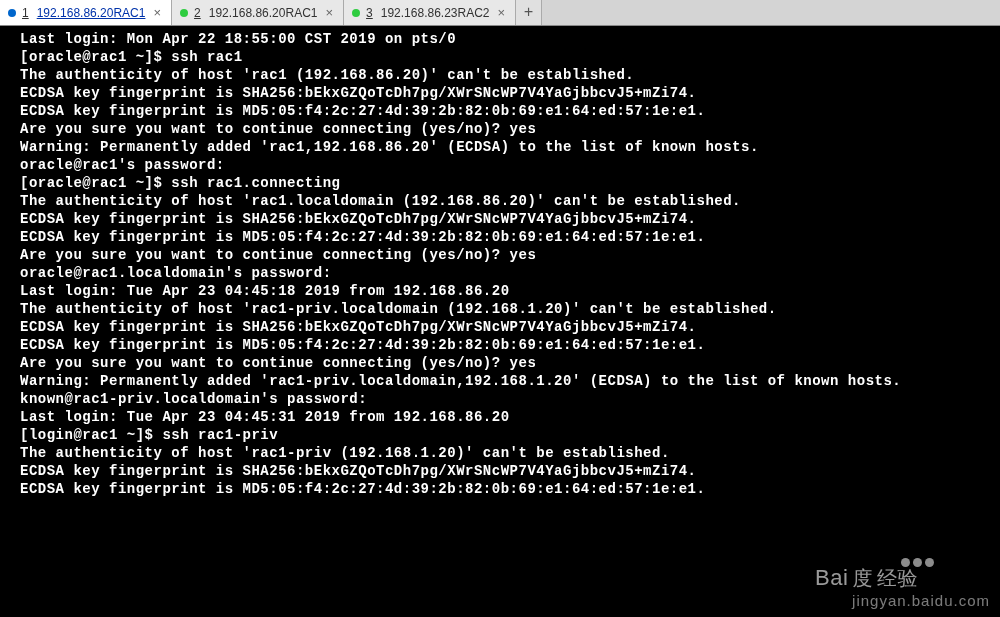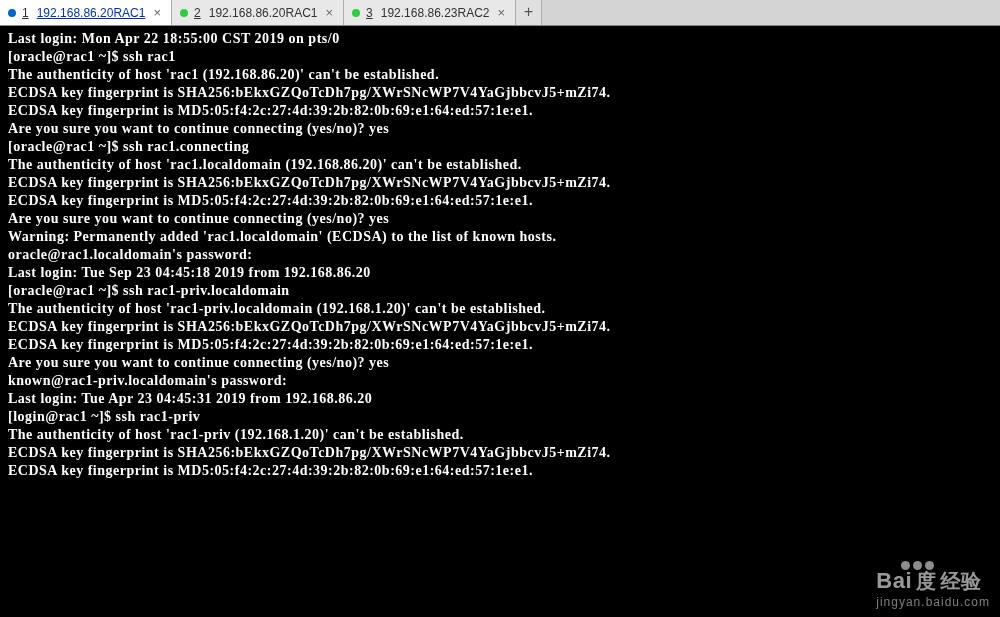--- a/index.html
+++ b/index.html
@@ -75,26 +75,26 @@
       color: #555;
       cursor: pointer;
       background: #e0e0e0;
       border-right: 1px solid #aaa;
     }
     .tab-bar-fill {
       flex: 1;
       background: #d4d4d4;
     }
     .terminal {
-      padding: 4px 8px;
+      padding: 4px 20px;
       background: #000;
       color: #fff;
       font-size: 14px;
       line-height: 18px;
-      font-family: Liberation Serif, serif;
+      font-family: Liberation Mono, monospace;
       letter-spacing: 0.5px;
       height: calc(100% - 26px);
       overflow: hidden;
     }
     .terminal-line {
       white-space: pre;
       font-weight: bold;
     }
     .watermark {
       position: absolute;
@@ -114,30 +114,31 @@
     }
     .watermark-paw span {
       width: 9px;
       height: 9px;
       background: rgba(255,255,255,0.55);
       border-radius: 50%;
       display: inline-block;
     }
     .watermark-main {
       font-size: 22px;
-      font-weight: bold;
+      font-weight: normal;
       letter-spacing: 0.5px;
       display: flex;
       align-items: baseline;
       gap: 4px;
     }
     .watermark-sub {
-      font-size: 12px;
+      font-size: 15px;
       letter-spacing: 1px;
       opacity: 0.8;
+      margin-left: 37px;
     }
     .watermark-cn {
       font-size: 20px;
     }
   </style>
 </head>
 <body>
 
 <div class="tab-bar">
   <div id="tabs-container" style="display: flex;">
@@ -164,33 +165,34 @@
   <div class="tab-bar-fill"></div>
 </div>
 
 <div class="terminal" id="terminal">
     <div class="terminal-line">Last login: Mon Apr 22 18:55:00 CST 2019 on pts/0</div>
     <div class="terminal-line">[oracle@rac1 ~]$ ssh rac1</div>
     <div class="terminal-line">The authenticity of host 'rac1 (192.168.86.20)' can't be established.</div>
     <div class="terminal-line">ECDSA key fingerprint is SHA256:bEkxGZQoTcDh7pg/XWrSNcWP7V4YaGjbbcvJ5+mZi74.</div>
     <div class="terminal-line">ECDSA key fingerprint is MD5:05:f4:2c:27:4d:39:2b:82:0b:69:e1:64:ed:57:1e:e1.</div>
     <div class="terminal-line">Are you sure you want to continue connecting (yes/no)? yes</div>
+    <div class="terminal-line">Warning: Permanently added 'rac1,192.168.86.20' (ECDSA) to the list of known hosts.</div>
+    <div class="terminal-line">oracle@rac1's password:</div>
     <div class="terminal-line">[oracle@rac1 ~]$ ssh rac1.connecting</div>
     <div class="terminal-line">The authenticity of host 'rac1.localdomain (192.168.86.20)' can't be established.</div>
     <div class="terminal-line">ECDSA key fingerprint is SHA256:bEkxGZQoTcDh7pg/XWrSNcWP7V4YaGjbbcvJ5+mZi74.</div>
     <div class="terminal-line">ECDSA key fingerprint is MD5:05:f4:2c:27:4d:39:2b:82:0b:69:e1:64:ed:57:1e:e1.</div>
     <div class="terminal-line">Are you sure you want to continue connecting (yes/no)? yes</div>
-    <div class="terminal-line">Warning: Permanently added 'rac1.localdomain' (ECDSA) to the list of known hosts.</div>
     <div class="terminal-line">oracle@rac1.localdomain's password:</div>
-    <div class="terminal-line">Last login: Tue Sep 23 04:45:18 2019 from 192.168.86.20</div>
-    <div class="terminal-line">[oracle@rac1 ~]$ ssh rac1-priv.localdomain</div>
+    <div class="terminal-line">Last login: Tue Apr 23 04:45:18 2019 from 192.168.86.20</div>
     <div class="terminal-line">The authenticity of host 'rac1-priv.localdomain (192.168.1.20)' can't be established.</div>
     <div class="terminal-line">ECDSA key fingerprint is SHA256:bEkxGZQoTcDh7pg/XWrSNcWP7V4YaGjbbcvJ5+mZi74.</div>
     <div class="terminal-line">ECDSA key fingerprint is MD5:05:f4:2c:27:4d:39:2b:82:0b:69:e1:64:ed:57:1e:e1.</div>
     <div class="terminal-line">Are you sure you want to continue connecting (yes/no)? yes</div>
+    <div class="terminal-line">Warning: Permanently added 'rac1-priv.localdomain,192.168.1.20' (ECDSA) to the list of known hosts.</div>
     <div class="terminal-line">known@rac1-priv.localdomain's password:</div>
     <div class="terminal-line">Last login: Tue Apr 23 04:45:31 2019 from 192.168.86.20</div>
     <div class="terminal-line">[login@rac1 ~]$ ssh rac1-priv</div>
     <div class="terminal-line">The authenticity of host 'rac1-priv (192.168.1.20)' can't be established.</div>
     <div class="terminal-line">ECDSA key fingerprint is SHA256:bEkxGZQoTcDh7pg/XWrSNcWP7V4YaGjbbcvJ5+mZi74.</div>
     <div class="terminal-line">ECDSA key fingerprint is MD5:05:f4:2c:27:4d:39:2b:82:0b:69:e1:64:ed:57:1e:e1.</div>
   </div>
 
 <div class="watermark">
   <div class="watermark-paw">

